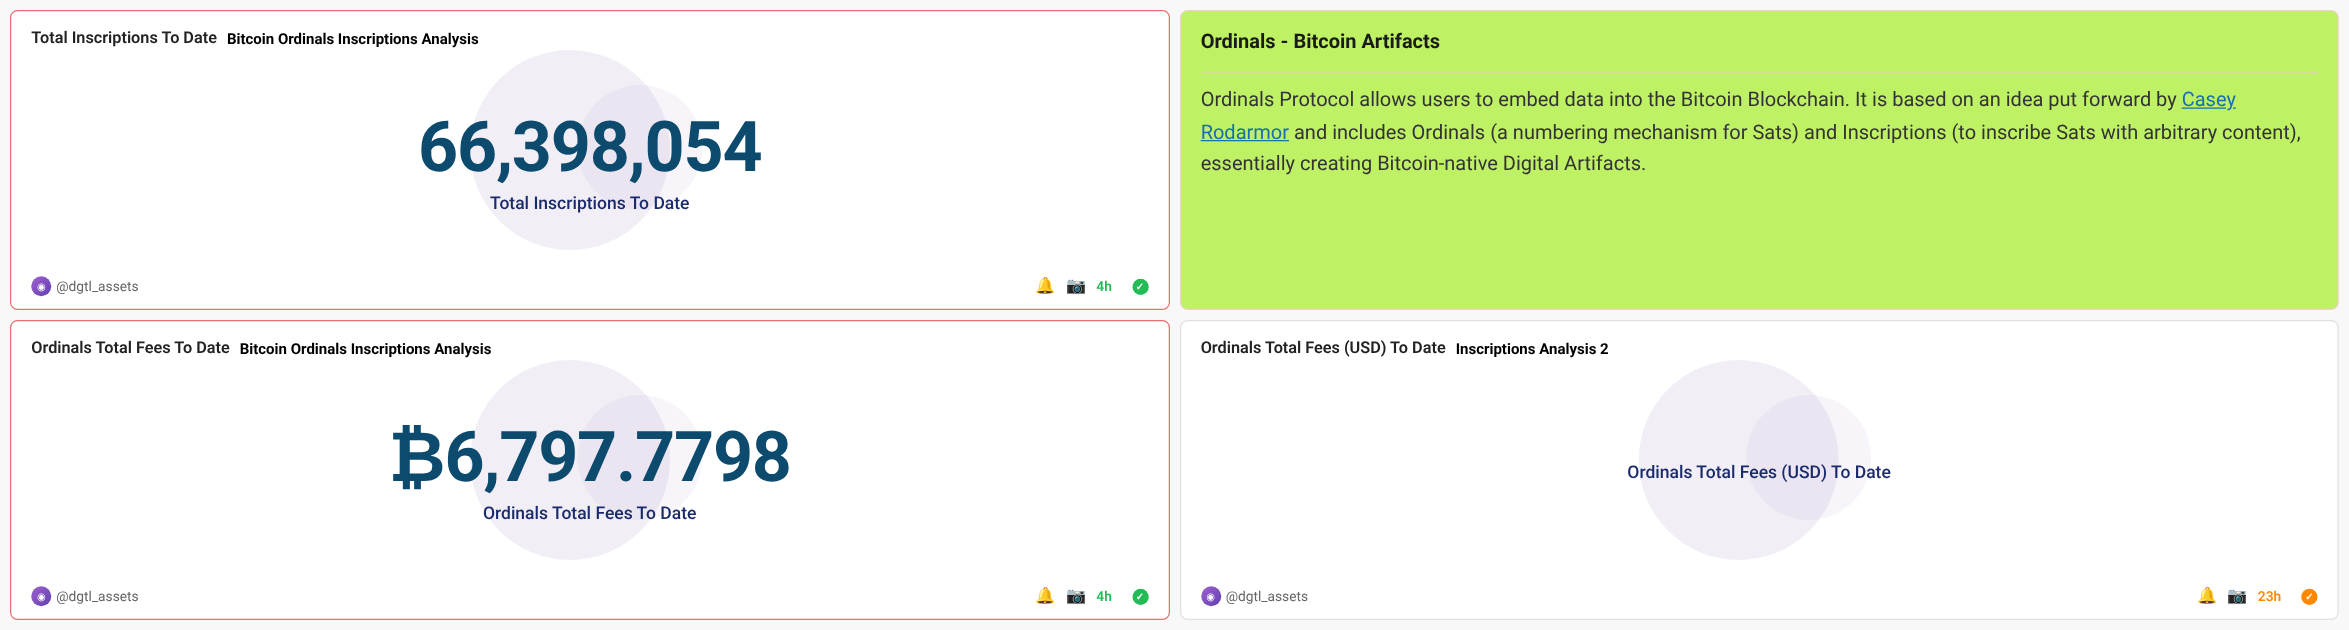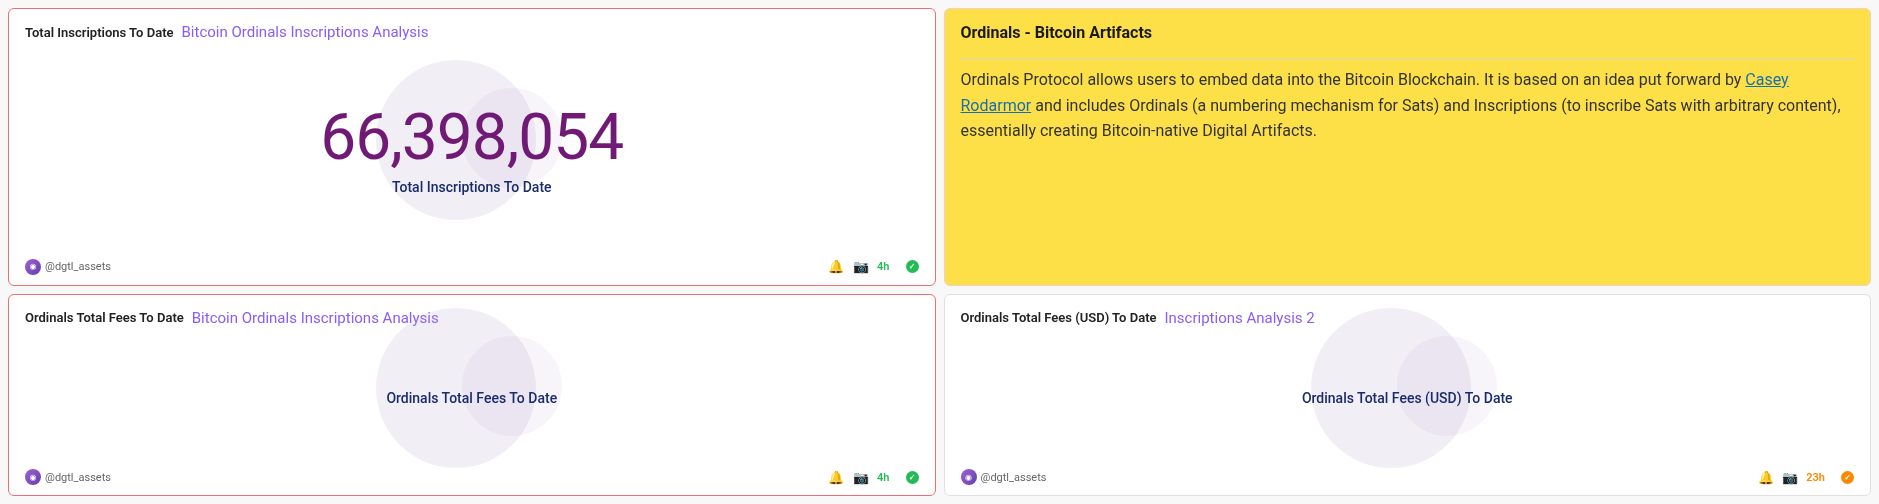--- a/index.html
+++ b/index.html
@@ -37,36 +37,36 @@
       align-items: center;
       gap: 8px;
       margin-bottom: 4px;
     }
     .card-title {
       font-size: 13px;
       font-weight: 600;
       color: #222;
     }
     .card-subtitle {
-      font-size: 15px;
-      color: #8b5cf6;
-      font-weight: 400;
+      font-size: 12px;
+      color: #000000;
+      font-weight: 700;
     }
     .card-body {
       flex: 1;
       display: flex;
       flex-direction: column;
       align-items: center;
       justify-content: center;
       position: relative;
     }
     .big-number {
-      font-size: 64px;
-      font-weight: 400;
-      color: #701a75;
+      font-size: 56px;
+      font-weight: 700;
+      color: #0c4a6e;
       letter-spacing: -1px;
       position: relative;
       z-index: 2;
     }
     .big-label {
       font-size: 14px;
       font-weight: 500;
       color: #1a2b6b;
       margin-top: 4px;
       position: relative;
@@ -148,21 +148,21 @@
     }
     .check-icon-orange {
       background: #ff8800;
     }
     .divider {
       border: none;
       border-top: 1px solid #e0d0cc;
       margin: 8px 0;
     }
     .ordinals-card {
-      background: #fde047;
+      background: #bef264;
       border: 1px solid #f0d0c8;
     }
     .ordinals-title {
       font-size: 16px;
       font-weight: 700;
       color: #1a1a1a;
       margin-bottom: 8px;
     }
     .ordinals-text {
       font-size: 16px;
@@ -223,20 +223,21 @@
 <div class="row">
 
   <div class="card red-border">
     <div class="card-header">
       <span class="card-title">Ordinals Total Fees To Date</span>
       <span class="card-subtitle">Bitcoin Ordinals Inscriptions Analysis</span>
     </div>
     <div class="card-body">
       <div class="circle-bg circle-large"></div>
       <div class="circle-bg circle-small"></div>
+      <div class="big-number">₿6,797.7798</div>
       <div class="big-label">Ordinals Total Fees To Date</div>
     </div>
     <div class="card-footer">
       <div class="user-badge">
         <div class="user-icon">◉</div>
         <span>@dgtl_assets</span>
       </div>
       <div class="footer-actions">
         <span class="icon-btn">🔔</span>
         <span class="icon-btn">📷</span>

